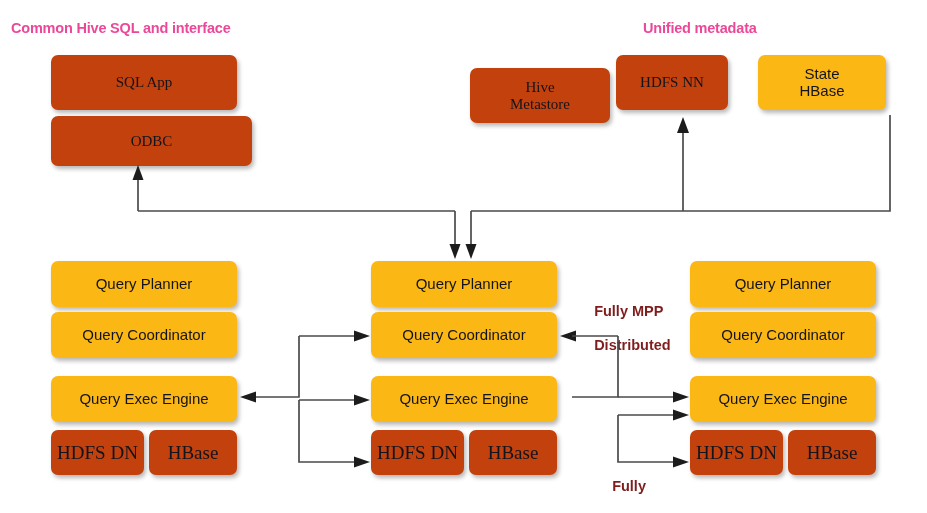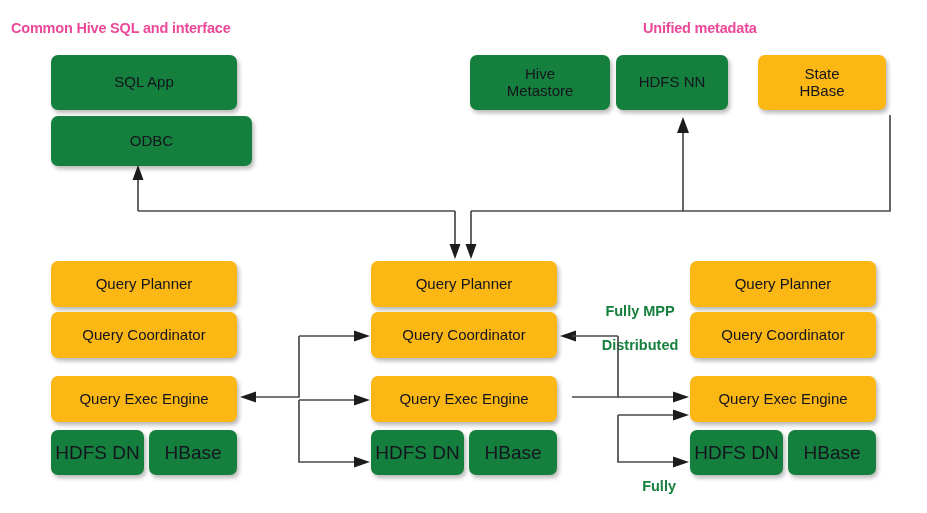--- a/index.html
+++ b/index.html
@@ -30,30 +30,29 @@
     display: flex;
     align-items: center;
     justify-content: center;
     text-align: center;
     font-size: 15px;
     color: #14141e;
     line-height: 1.12;
     box-shadow: 2px 3px 4px rgba(0,0,0,0.28);
     padding: 0 4px;
   }
-  .node.blue  { background: #15803d; }
+  .node.blue  { background: #c2410c; font-family: Liberation Serif, serif; }
   .node.orange{ background: #fbb714; }
   .node.small { font-size: 19px; }
 
   .edge-label {
     position: absolute;
     font-size: 14.5px;
     font-weight: bold;
-    color: #15803d;
-    text-align: center;
+    color: #7f1d1d;
     line-height: 1.18;
     white-space: pre;
   }
   svg.wires {
     position: absolute;
     left: 0; top: 0;
     width: 927px;
     height: 513px;
     overflow: visible;
     pointer-events: none;
@@ -71,21 +70,21 @@
 <div id="canvas">
 
   <div class="section-title" style="left:11px; top:20px;">Common Hive SQL and interface</div>
 
   <div class="section-title" style="left:623px; top:20px;margin-left:20px;">Unified metadata</div>
 
   <div class="node blue" style="left:51px; top:55px; width:186px; height:55px;">SQL App</div>
 
   <div class="node blue" style="left:51px; top:116px; width:201px; height:50px;">ODBC</div>
 
-  <div class="node blue" style="left:470px; top:55px; width:140px; height:55px;">
+  <div class="node blue" style="left:470px; top:68px; width:140px; height:55px;">
     <span style="display:block;">
       <span>Hive</span><br>
       <span>Metastore</span>
     </span>
   </div>
 
   <div class="node blue" style="left:616px; top:55px; width:112px; height:55px;">HDFS NN</div>
 
   <div class="node orange" style="left:758px; top:55px; width:128px; height:55px;">
     <span style="display:block;">

